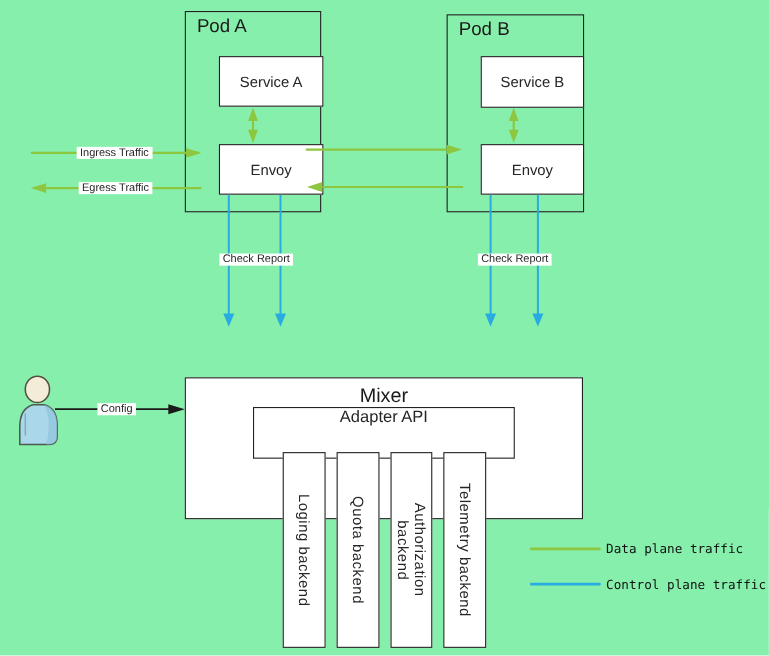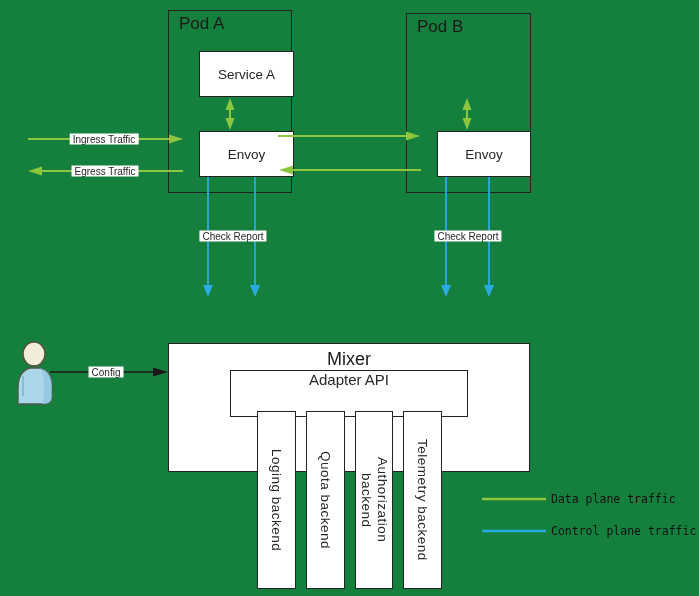--- a/index.html
+++ b/index.html
@@ -1,17 +1,17 @@
 <!DOCTYPE html>
 <html style="--data-plane: #8dc63f; --control-plane: #29abe2;"><head>
 <meta charset="utf-8">
 <style>
   html,body{margin:0;padding:0;background:#fff;}
   .canvas{
-    position:relative;width:699px;height:596px;background:#15803d;overflow:hidden;
+    position:relative;width:699px;height:596px;background:#86efac;overflow:hidden;
     font-family:"Liberation Sans", sans-serif;color:#262626;
   }
   .box{position:absolute;border:1.5px solid #222;background:#fff;box-sizing:border-box;}
   .node{display:flex;align-items:center;justify-content:center;font-size:13.5px;z-index:2;margin-left:16px;}
   .pod{z-index:1;background:transparent;}
   .pod-title{position:absolute;top:3px;left:10px;font-size:17px;color:#1a1a1a;}
   .mixer{z-index:1;margin-top:44px;}
   .mixer-title{position:absolute;top:5px;left:0;right:0;text-align:center;font-size:18px;color:#1a1a1a;}
   .adapter{z-index:2;display:flex;align-items:flex-start;justify-content:center;font-size:15px;}
   .backend{
@@ -47,20 +47,23 @@
   </div>
   <div class="box node" style="left:183px;top:51px;width:95px;height:46px">
     <span>Service A</span>
   </div>
   <div class="box node" style="left:183px;top:131px;width:95px;height:46px">
     <span>Envoy</span>
   </div>
 
   <div class="box pod" style="left:406px;top:13px;width:125px;height:180px">
     <span class="pod-title">Pod B</span>
+  </div>
+  <div class="box node" style="left:421px;top:51px;width:94px;height:47px">
+    <span>Service B</span>
   </div>
   <div class="box node" style="left:421px;top:131px;width:94px;height:46px">
     <span>Envoy</span>
   </div>
 
   <div class="box mixer" style="left:168px;top:299px;width:362px;height:129px">
     <span class="mixer-title">Mixer</span>
   </div>
   <div class="box adapter" style="left:230px;top:370px;width:238px;height:47px">
     <span>Adapter API</span>

